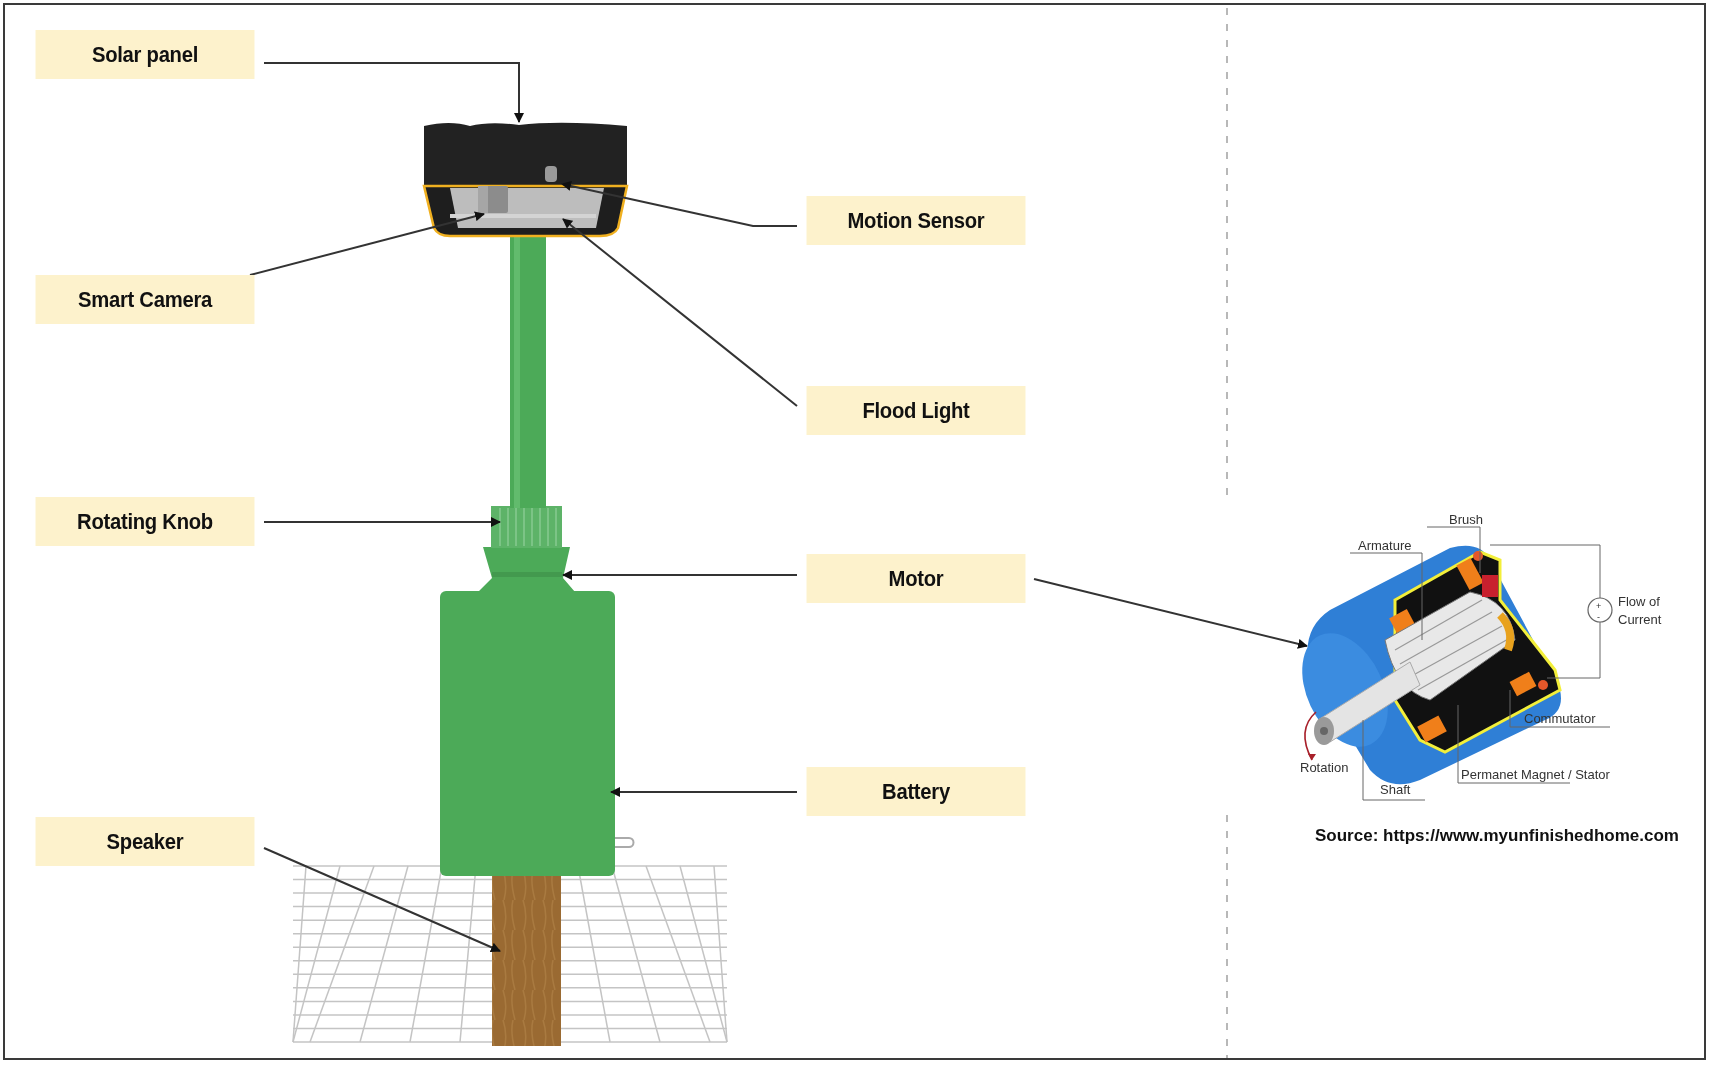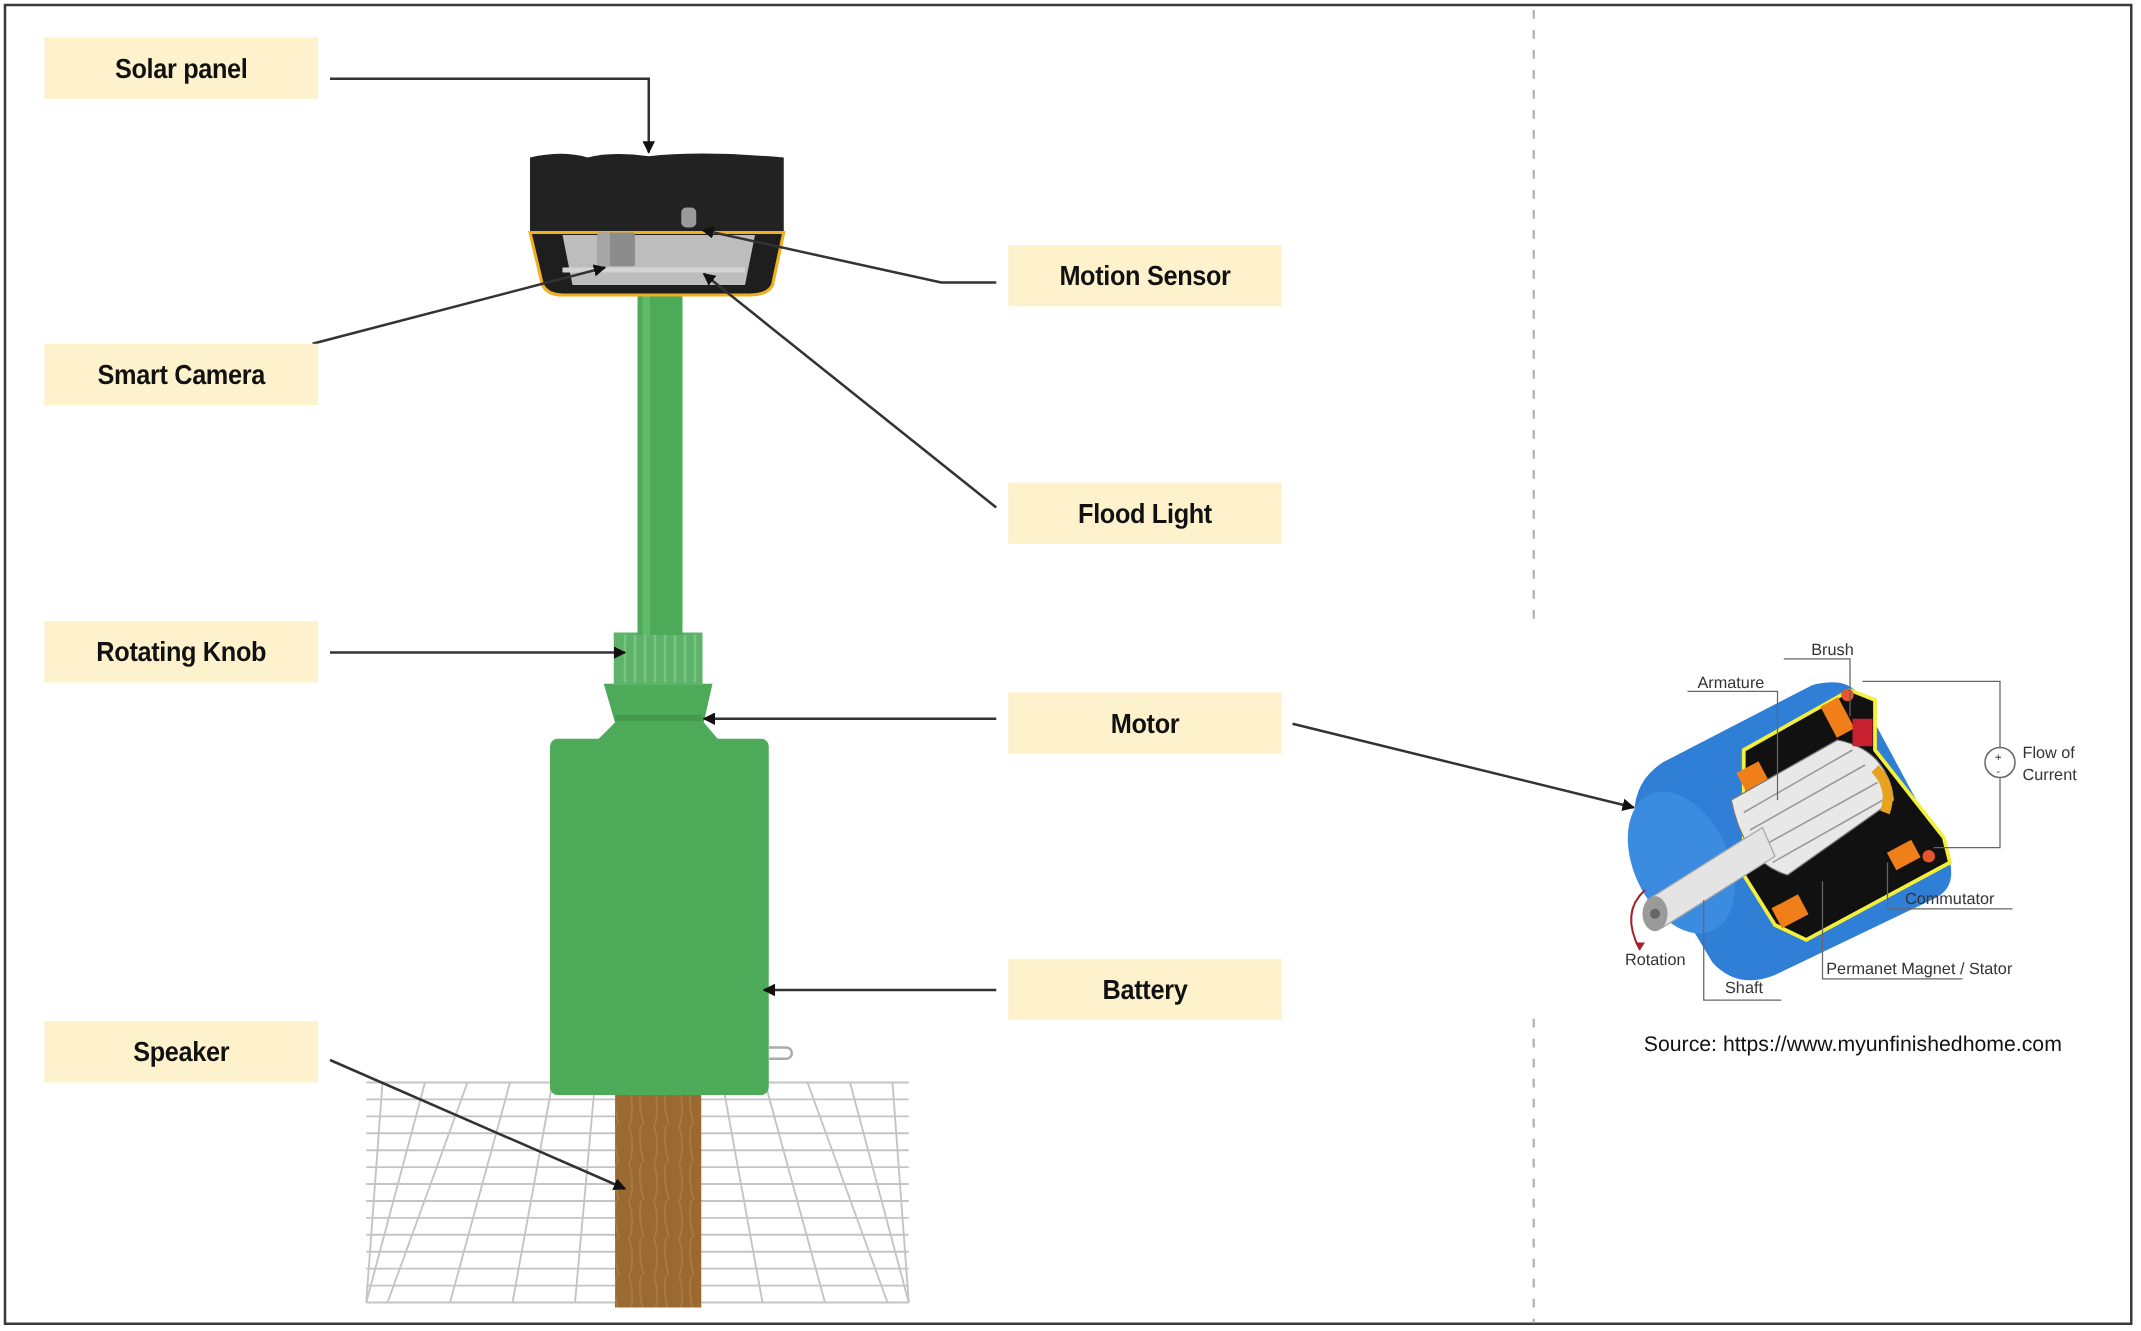--- a/index.html
+++ b/index.html
@@ -6,21 +6,21 @@
   body { width: 1713px; height: 1065px; position: relative; overflow: hidden;
          font-family: "Liberation Sans", "DejaVu Sans", sans-serif; }
   .frame { position: absolute; left: 3px; top: 3px; width: 1703px; height: 1057px;
            border: 2px solid #3a3a3a; box-sizing: border-box; }
   .label { position: absolute; width: 238px; height: 49px; background: #fdf2cc;
            display: flex; align-items: center; justify-content: center;
            font-weight: bold; font-size: 22px; color: #111; letter-spacing: -0.3px;
            font-family: "Liberation Sans", sans-serif; transform: scaleX(0.92); }
   svg.main { position: absolute; left: 0; top: 0; }
   .mtext { font-family: "Liberation Sans", sans-serif; font-size: 13px; fill: #333; }
-  .source { position: absolute; left: 1315px; top: 826px; font-weight: normal;
+  .source { position: absolute; left: 1315px; top: 826px; font-weight: bold;
             font-size: 17px; color: #111; font-family: "Liberation Sans", sans-serif; }
 </style>
 </head>
 <body>
 
 <div class="frame"></div>
 
 <svg class="main" width="1713" height="1065" viewBox="0 0 1713 1065">
   <defs>
     <marker id="arr" markerWidth="10" markerHeight="10" refX="9" refY="5" orient="auto" markerUnits="userSpaceOnUse">

